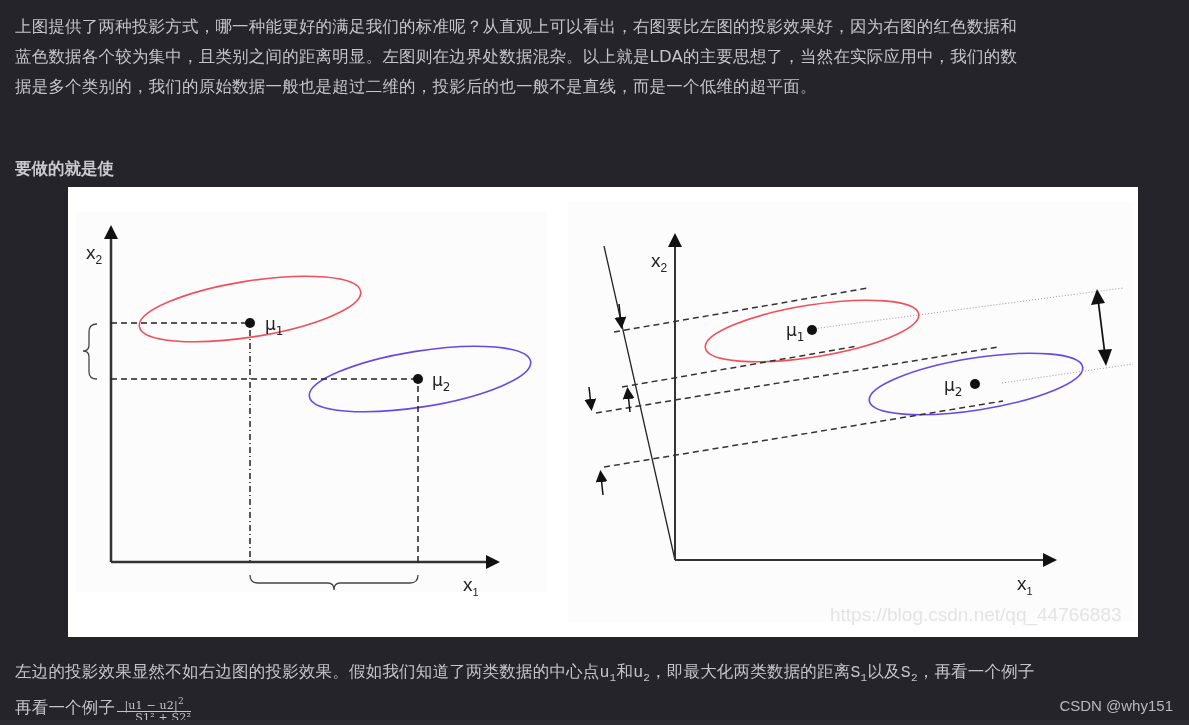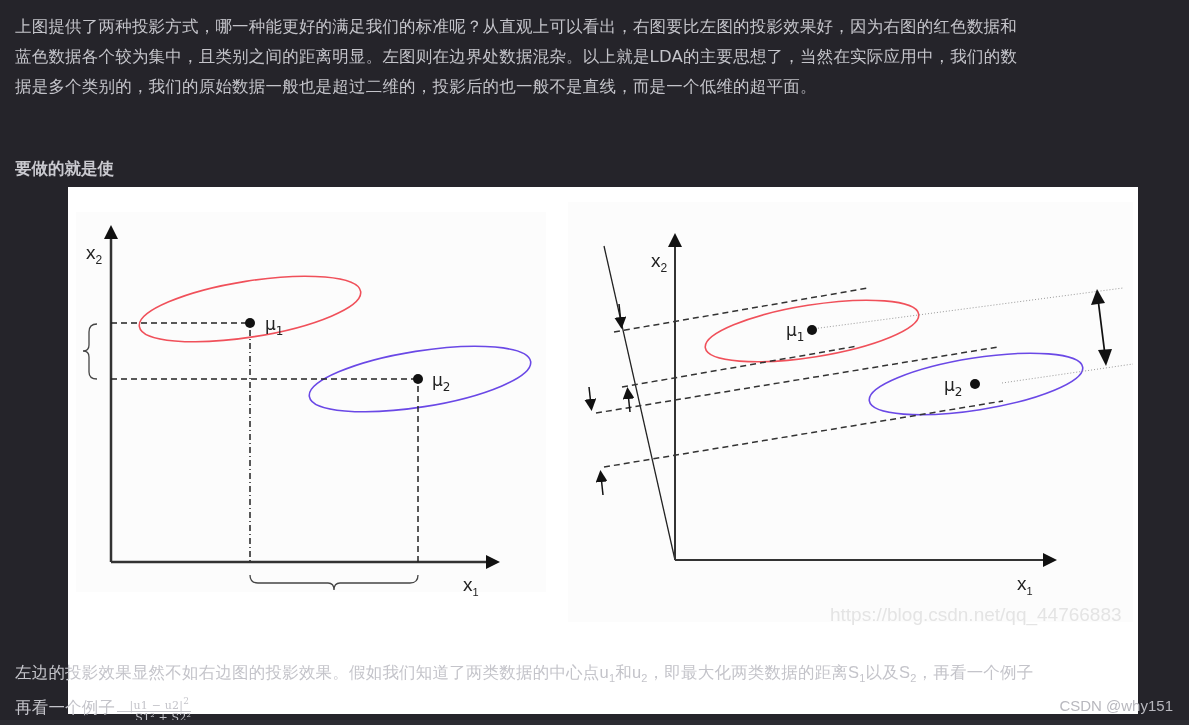--- a/index.html
+++ b/index.html
@@ -14,29 +14,29 @@
     position:absolute;left:15px;width:1180px;
     font-size:16.5px;line-height:30px;letter-spacing:0.2px;
     color:#c4c4ca;white-space:nowrap;
   }
   .p1{top:12px;}
   .heading{
     position:absolute;left:15px;top:158px;
     font-size:16.5px;font-weight:bold;color:#c9c9cf;
   }
   .figure{
-    position:absolute;left:68px;top:187px;width:1070px;height:527px;
+    position:absolute;left:68px;top:187px;width:1070px;height:450px;
     background:#ffffff;
   }
   .figure svg{display:block;}
   .p2{top:657px;}
-  .math{font-family:Liberation Sans, sans-serif;text-align:center;}
+  .math{font-family:Liberation Mono, monospace;text-align:center;}
   .sub{font-size:11px;vertical-align:-4px;}
   .frac{
-    display:inline-block;vertical-align:-8px;text-align:right;
+    display:inline-block;vertical-align:-8px;text-align:center;
     font-family:"DejaVu Serif","Liberation Serif",serif;font-size:11px;line-height:11px;
     margin:0 2px;
   }
   .frac .num{display:block;border-bottom:1px solid #c4c4ca;padding:0 2px;}
   .frac .den{display:block;margin-left:18px;}
   .frac sup{font-size:9px;}
   .watermark-badge{
     position:absolute;right:16px;top:697px;
     font-size:15px;color:#b8b8be;
     font-family:"Liberation Sans",sans-serif;

